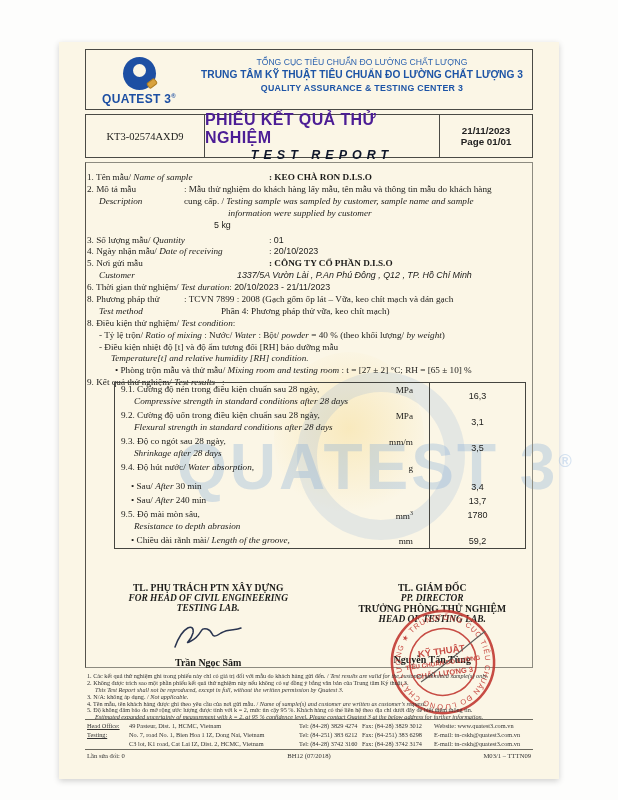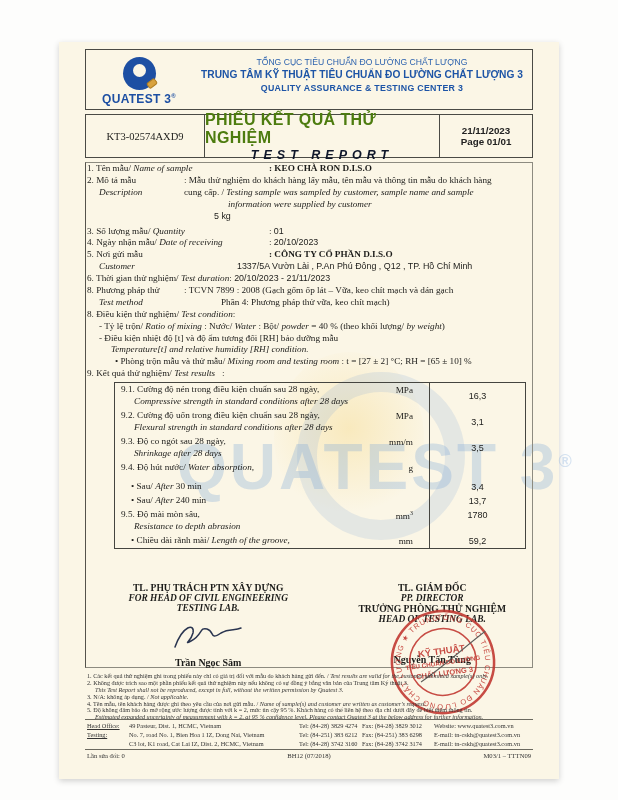--- a/index.html
+++ b/index.html
@@ -29,30 +29,30 @@
   .org-col{flex:1;text-align:center;padding-top:7px;font-family:"Liberation Sans","DejaVu Sans",sans-serif;}
   .org1{font-size:8.6px;color:#2c62ae;}
   .org2{font-size:10.2px;font-weight:bold;color:#1d54a6;margin-top:2px;}
   .org3{font-size:8.8px;font-weight:bold;color:#1d54a6;margin-top:3px;letter-spacing:.3px;}
   
   .title-bar{position:absolute;left:26px;top:72px;width:448px;height:44px;border:1.6px solid #4a4a45;
              display:flex;box-sizing:border-box;}
   .tb-c1{width:118px;border-right:1.2px solid #4a4a45;display:flex;align-items:center;justify-content:center;
          font-size:10.5px;}
   .tb-c2{flex:1;border-right:1.2px solid #4a4a45;display:flex;flex-direction:column;align-items:center;justify-content:center;}
-  .tb-title-vn{font-family:"Liberation Sans","DejaVu Sans",sans-serif;font-weight:bold;font-size:16px;color:#4d7c0f;letter-spacing:.4px;}
+  .tb-title-vn{font-family:"Liberation Sans","DejaVu Sans",sans-serif;font-weight:bold;font-size:16px;color:#4c1d95;letter-spacing:.4px;}
   .tb-title-en{font-weight:bold;font-style:italic;font-size:12.5px;color:#0f172a;letter-spacing:5px;margin-top:1px;
                font-family:"Liberation Sans","DejaVu Sans",sans-serif;}
   .tb-c3{width:92px;display:flex;flex-direction:column;align-items:center;justify-content:center;
          font-family:"Liberation Sans","DejaVu Sans",sans-serif;font-weight:bold;font-size:9.8px;color:#222;}
   
   .body-box{position:absolute;left:26px;top:120px;width:448px;height:506px;border:1.1px solid #8d8b80;
             border-left-color:#55534c;box-sizing:border-box;}
   
-  #body-lines{position:absolute;left:28px;top:121px;width:440px;font-size:9.2px;}
+  #body-lines{position:absolute;left:28px;top:130px;width:440px;font-size:9.2px;}
   .ln{position:relative;}
   .col{position:absolute;top:0;white-space:nowrap;}
   .sg-t{}
   .sg-i{font-style:italic;}
   .sg-b{font-weight:bold;}
   .sg-s{font-family:"Liberation Sans","DejaVu Sans",sans-serif;font-size:8.9px;}
   sup.sg-sup{font-size:.65em;}
   
   .rtable{position:absolute;left:55px;top:340px;width:412px;border:1.2px solid #454540;box-sizing:border-box;background:transparent;}
   .thead{display:flex;border-bottom:1.1px solid #454540;}
@@ -159,21 +159,21 @@
       <div class="ln" style="height: 11.9px;">
         <span class="col" style="left: 0px;"><span class="sg-t">4. Ngày nhận mẫu/ </span><span class="sg-i">Date of receiving</span></span>
         <span class="col" style="left: 182px;"><span class="sg-t">: </span><span class="sg-s">20/10/2023</span></span>
       </div>
       <div class="ln" style="height: 11.9px;">
         <span class="col" style="left: 0px;"><span class="sg-t">5. Nơi gửi mẫu</span></span>
         <span class="col" style="left: 182px;"><span class="sg-b">: CÔNG TY CỔ PHẦN D.I.S.O</span></span>
       </div>
       <div class="ln" style="height: 11.9px;">
         <span class="col" style="left: 12px;"><span class="sg-i">Customer</span></span>
-        <span class="col" style="left: 150px;"><span class="sg-s">1337/5A Vườn Lài , P.An Phú Đông , Q12 , TP. Hồ Chí Minh</span></span>
+        <span class="col" style="left: 150px; font-style: italic;"><span class="sg-s">1337/5A Vườn Lài , P.An Phú Đông , Q12 , TP. Hồ Chí Minh</span></span>
       </div>
       <div class="ln" style="height: 11.9px;">
         <span class="col" style="left: 0px;"><span class="sg-t">6. Thời gian thử nghiệm/ </span><span class="sg-i">Test duration</span><span class="sg-t">: </span><span class="sg-s">20/10/2023 - 21/11/2023</span></span>
       </div>
       <div class="ln" style="height: 11.9px;">
         <span class="col" style="left: 0px;"><span class="sg-t">8. Phương pháp thử</span></span>
         <span class="col" style="left: 97px;"><span class="sg-t">: TCVN 7899 : 2008 (Gạch gốm ốp lát – Vữa, keo chít mạch và dán gạch</span></span>
       </div>
       <div class="ln" style="height: 11.9px;">
         <span class="col" style="left: 12px;"><span class="sg-i">Test method</span></span>

